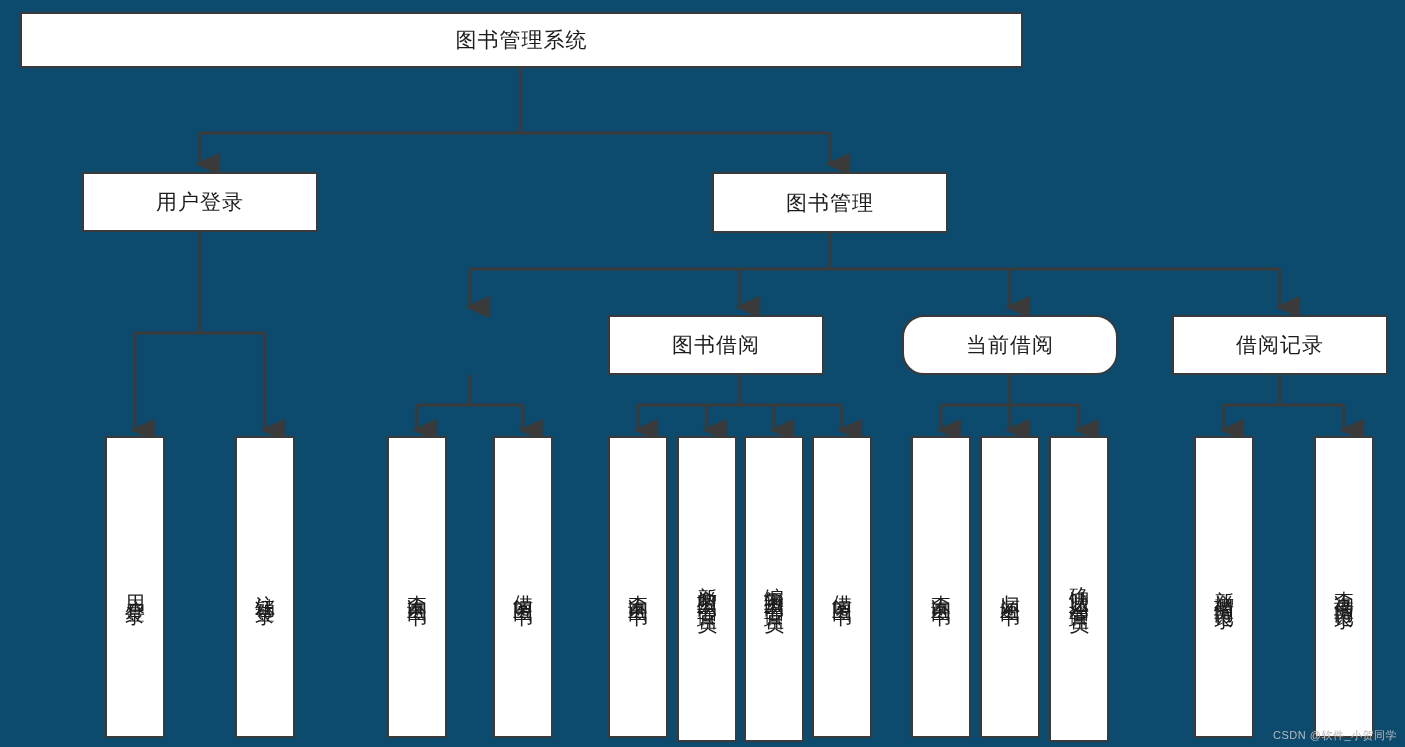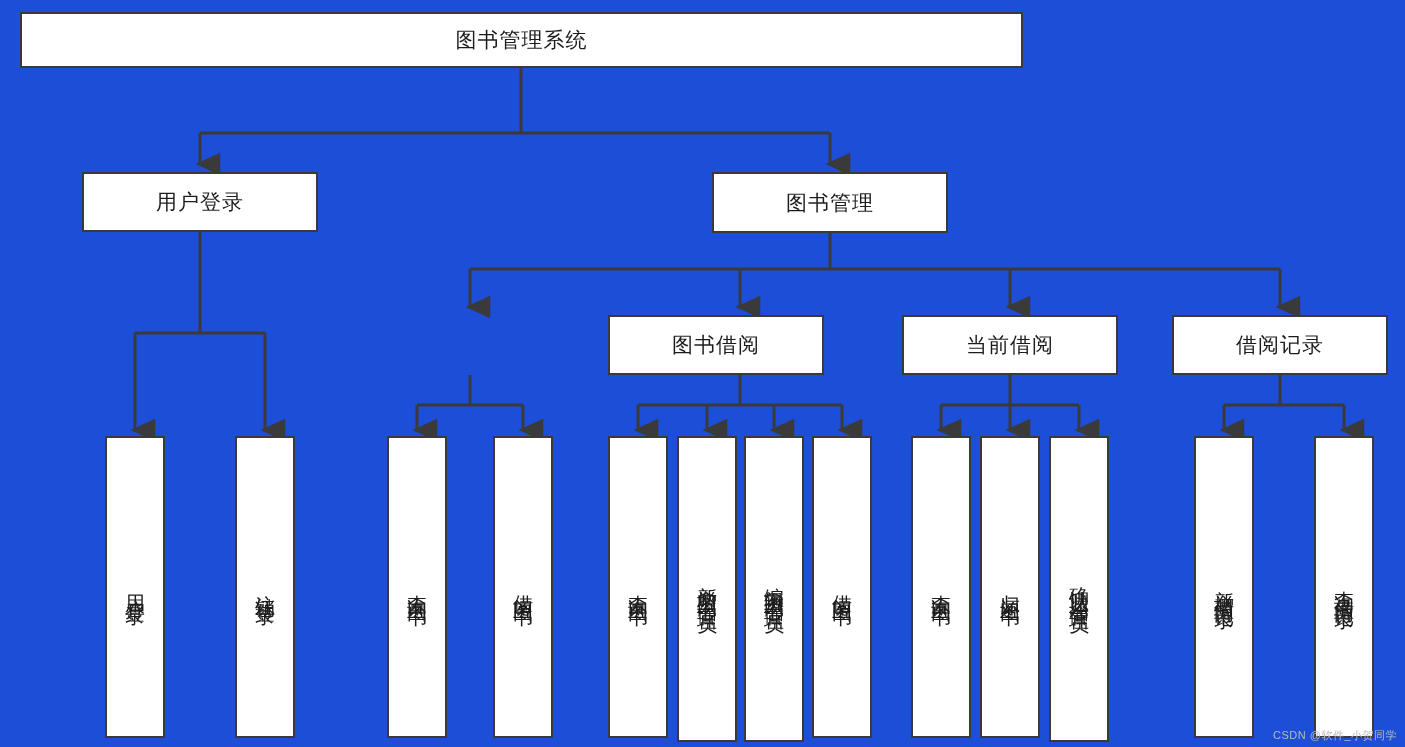--- a/index.html
+++ b/index.html
@@ -5,21 +5,21 @@
 <style>
   html,body{margin:0;padding:0;background:#ffffff;}
   body{
     font-family:"Liberation Sans","DejaVu Sans",sans-serif;
     -webkit-font-smoothing:antialiased;
   }
   #canvas{
     position:relative;
     width:1405px;
     height:747px;
-    background:#1d4ed8;
+    background:#0c4a6e;
     overflow:hidden;
   }
   svg#edges{
     position:absolute;
     left:0; top:0;
     width:1405px;
     height:747px;
     pointer-events:none;
   }
   .node{
@@ -129,21 +129,21 @@
   <div class="node h" style="left:82px; top:172px; width:236px; height:60px;">
     <span>用户登录</span>
   </div>
   <div class="node h" style="left:712px; top:172px; width:236px; height:61px;">
     <span>图书管理</span>
   </div>
 
   <div class="node h" style="left:608px; top:315px; width:216px; height:60px;">
     <span>图书借阅</span>
   </div>
-  <div class="node h" style="left:902px; top:315px; width:216px; height:60px;">
+  <div class="node h" style="left:902px; top:315px; width:216px; height:60px;border-radius:22px;">
     <span>当前借阅</span>
   </div>
   <div class="node h" style="left:1172px; top:315px; width:216px; height:60px;">
     <span>借阅记录</span>
   </div>
 
   <div class="node v" style="left:105px; top:436px; width:60px; height:302px;">
     <span>用户登录</span>
   </div>
   <div class="node v" style="left:235px; top:436px; width:60px; height:302px;">

